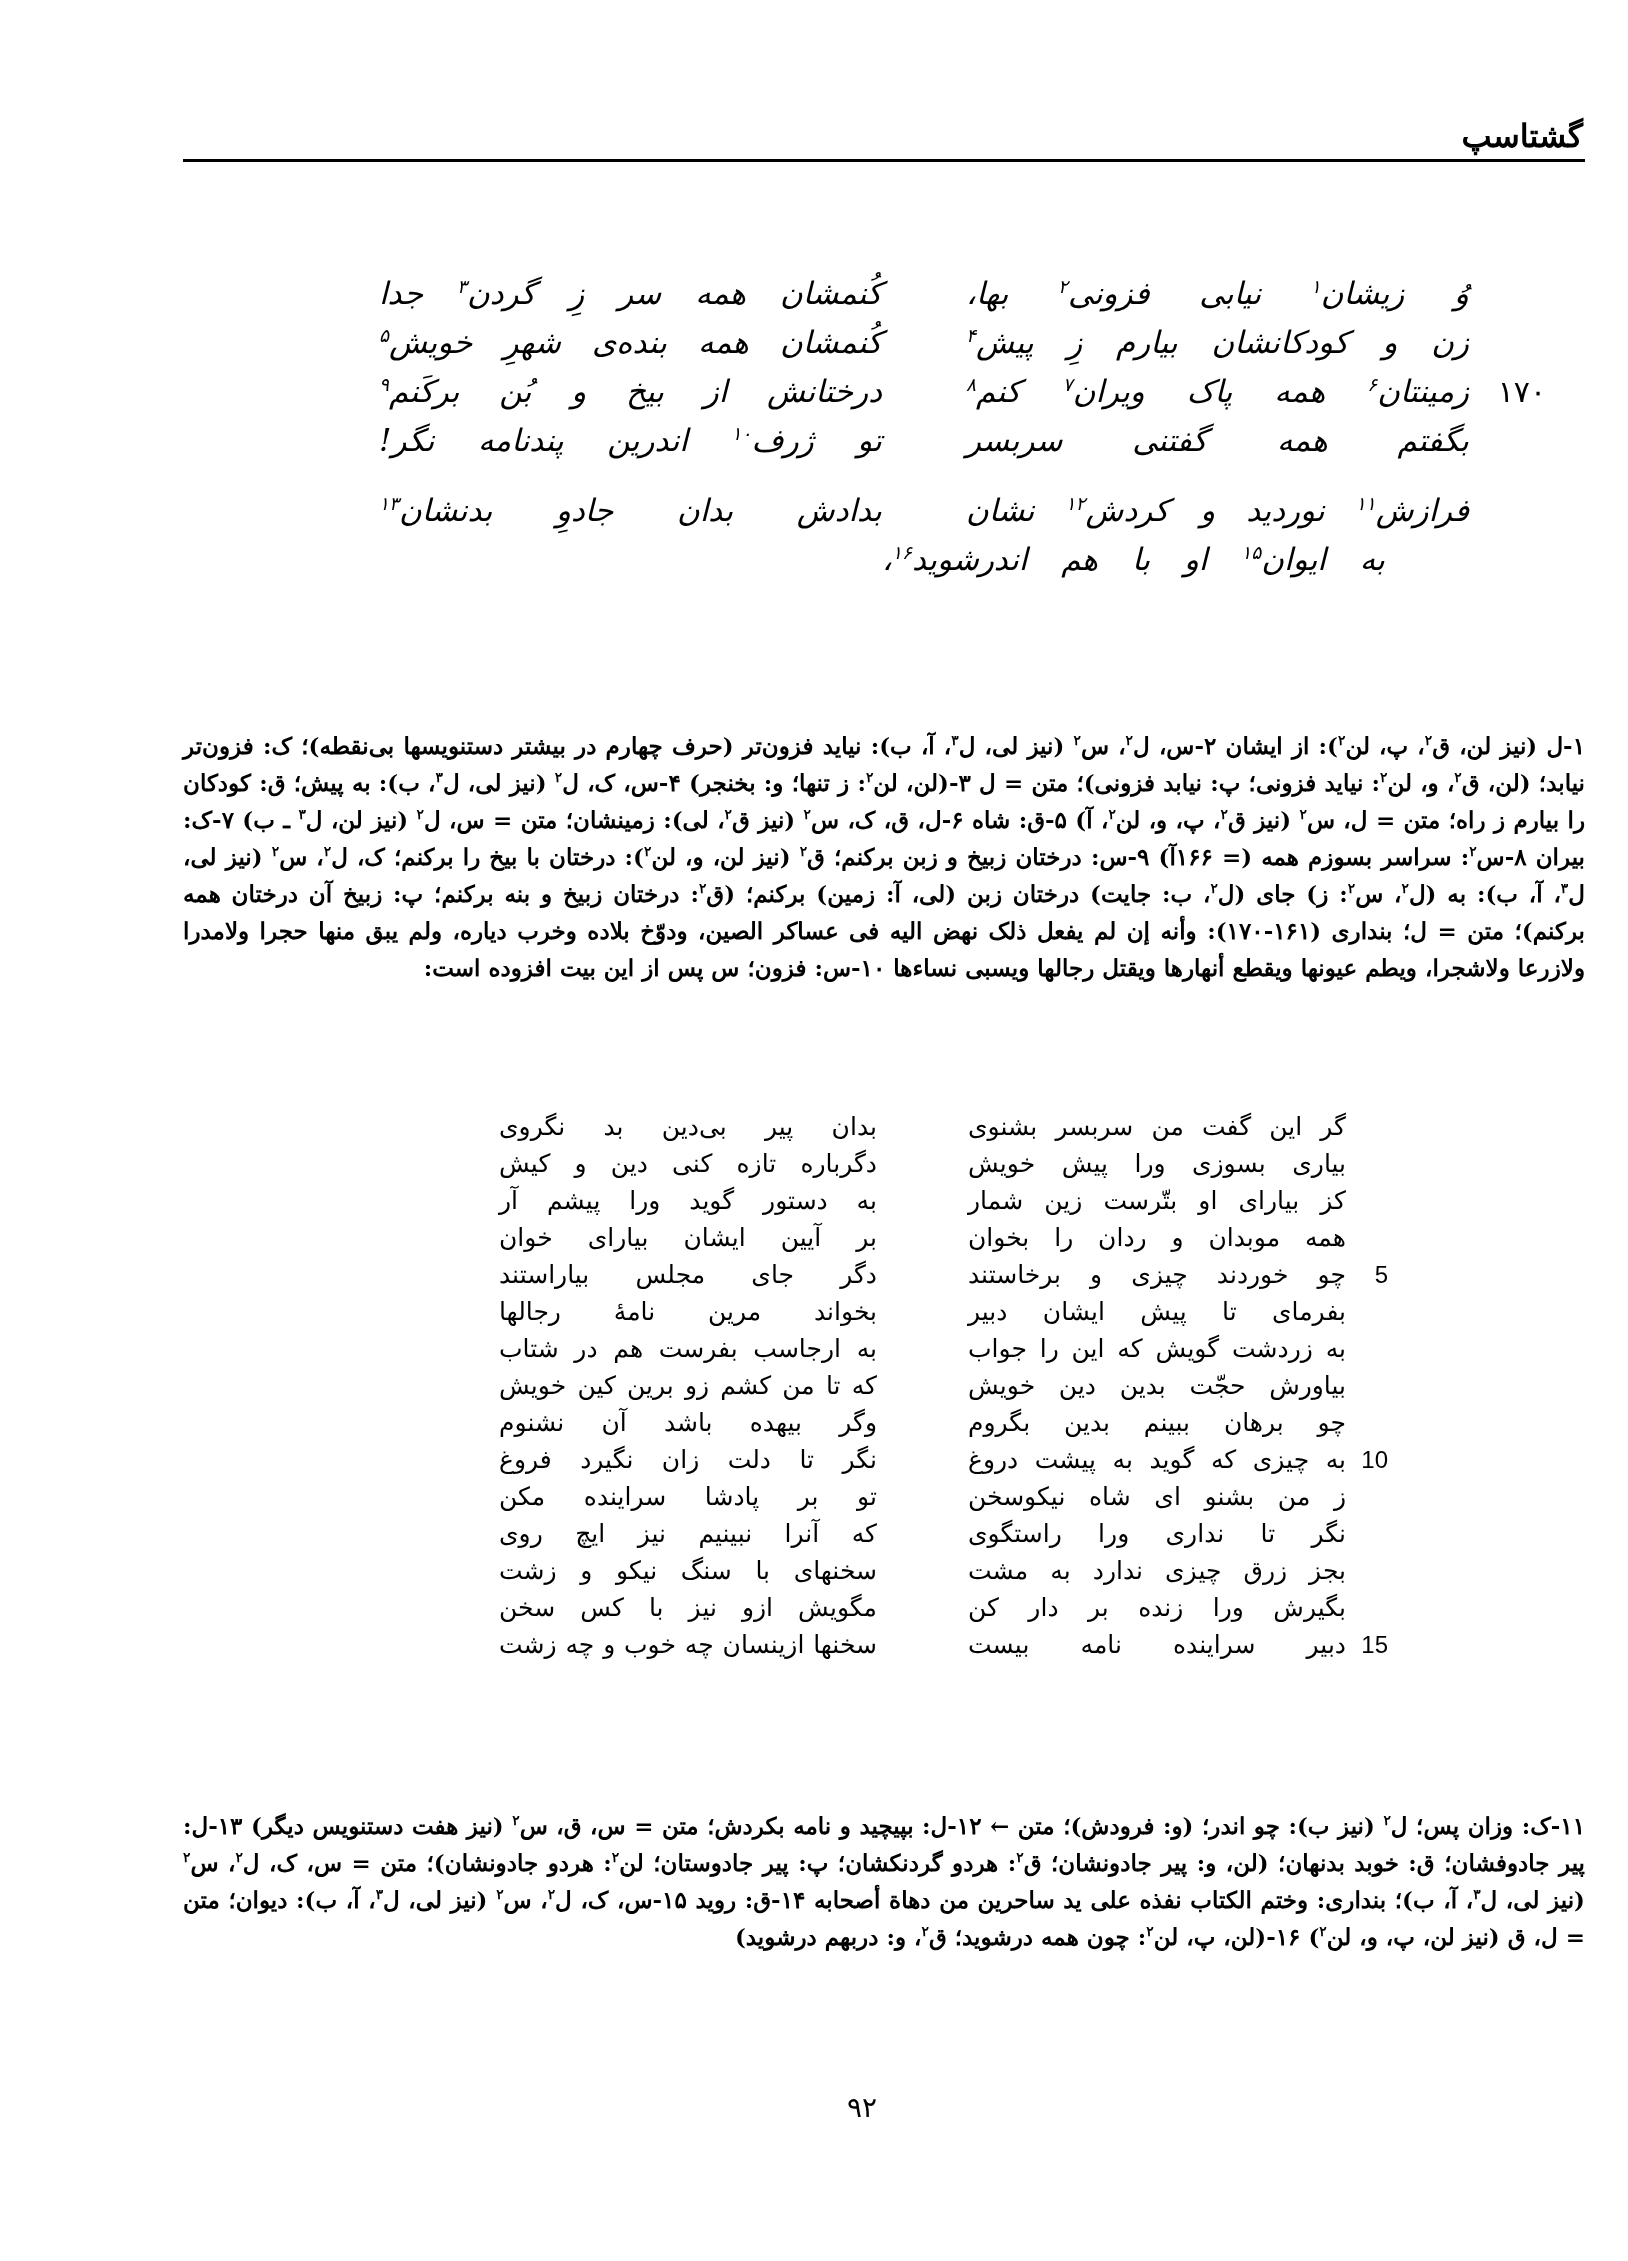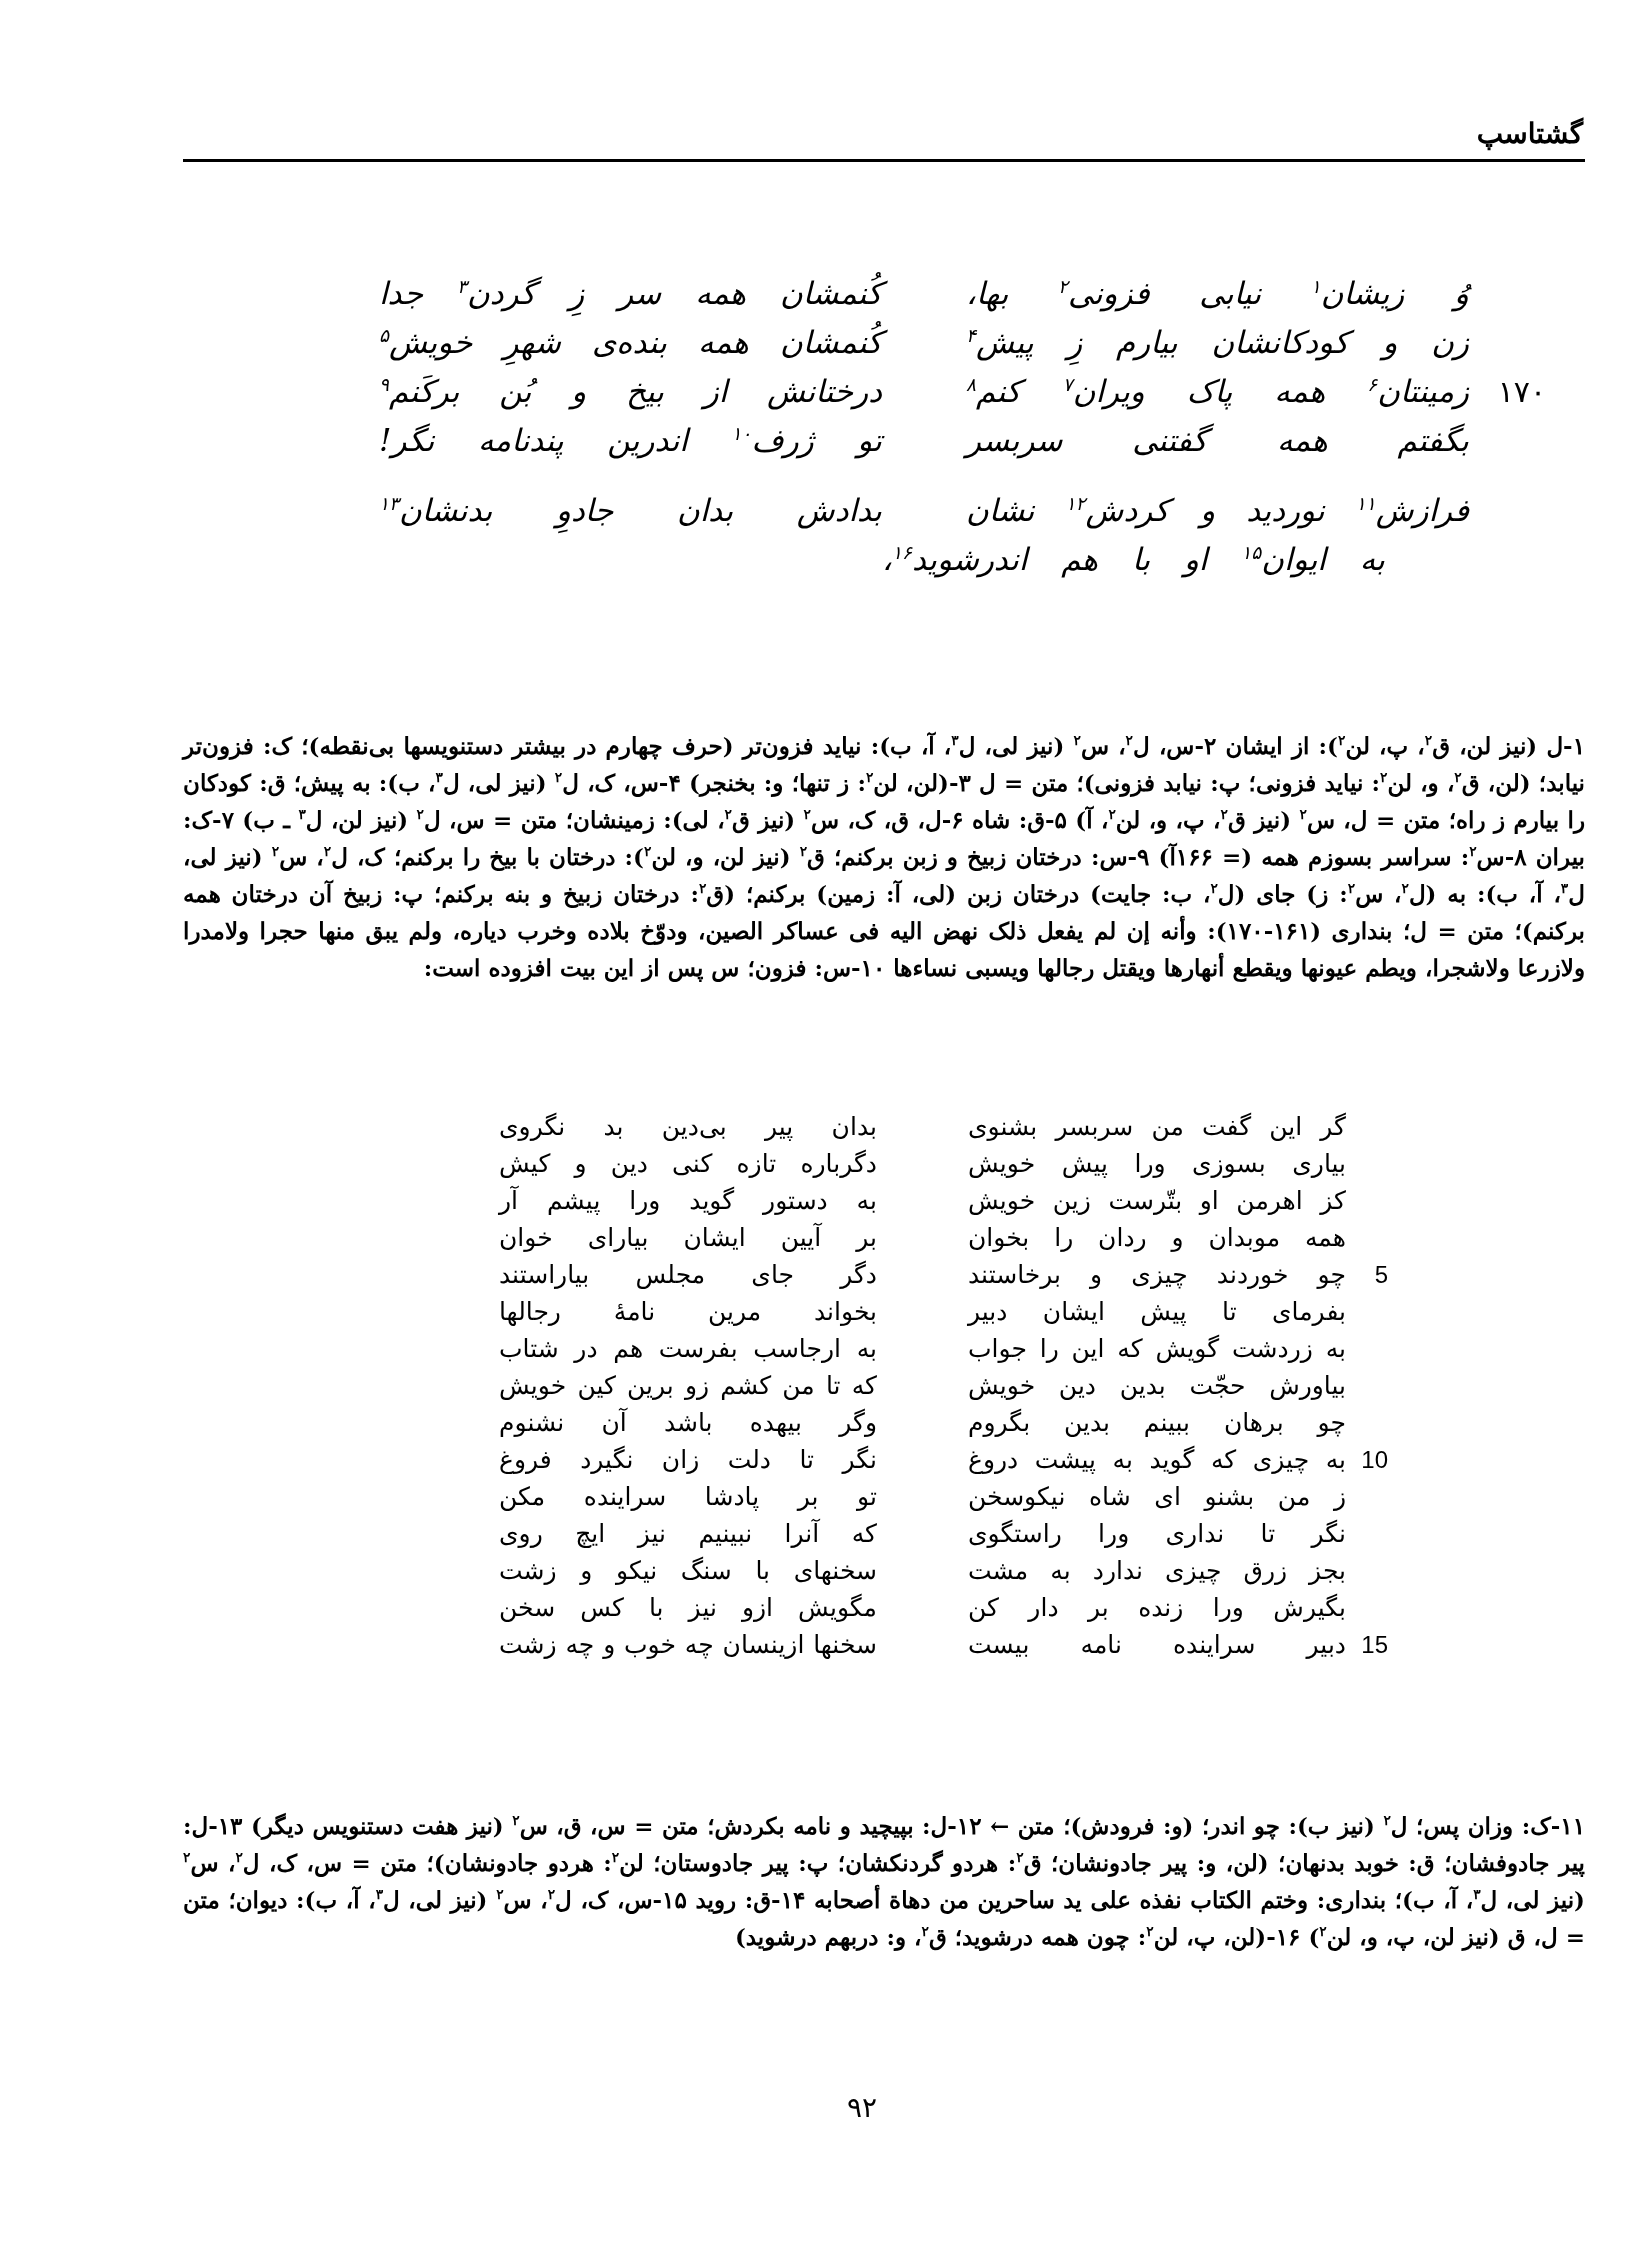--- a/index.html
+++ b/index.html
@@ -1,19 +1,19 @@
 <!DOCTYPE html>
 <html style="font-size:11.2px"><head>
 <meta charset="utf-8">
 <style>
   html,body{margin:0;padding:0;background:#ffffff;}
   body{width:1628px;height:2261px;position:relative;overflow:hidden;color:#000;
        font-family:"DejaVu Serif","Liberation Serif",serif;}
   .page{position:absolute;left:0;top:0;width:1628px;height:2261px;}
-  .running-head{position:absolute;right:45px;top:117px;font-size:28px;font-weight:bold;direction:rtl;}
+  .running-head{position:absolute;right:45px;top:117px;font-size:32px;font-weight:bold;direction:rtl;}
   .rule{position:absolute;left:183px;width:1402px;top:159px;height:2.8px;background:#000;}
   .verse{position:absolute;direction:rtl;font-size:31px;line-height:49px;}
   .verse .row{display:flex;flex-direction:row;height:49px;white-space:nowrap;}
   .verse .h{width:503px;text-align:justify;text-align-last:justify;font-style:italic;}
   .verse .gap{width:84px;}
   .verse .num{position:absolute;left:-49px;font-size:30px;text-align:center;}
   sup{font-size:0.6em;line-height:0;}
   .notes{position:absolute;left:183px;width:1402px;direction:rtl;font-size:23px;line-height:37px;text-align:justify;font-weight:bold;}
   .notes p{margin:0;}
   .poem{position:absolute;direction:rtl;font-size:25px;line-height:37px;}
@@ -75,21 +75,21 @@
           <span class="h">گر این گفت من سربسر بشنوی</span>
           <span class="gap"></span>
           <span class="h">بدان پیر بی‌دین بد نگروی</span>
         </div>
         <div class="row" style="position: relative;">
           <span class="h">بیاری بسوزی ورا پیش خویش</span>
           <span class="gap"></span>
           <span class="h">دگرباره تازه کنی دین و کیش</span>
         </div>
         <div class="row" style="position: relative;">
-          <span class="h">کز اهرمن او بتّرست زین خویش</span>
+          <span class="h">کز بیارای او بتّرست زین شمار</span>
           <span class="gap"></span>
           <span class="h">به دستور گوید ورا پیشم آر</span>
         </div>
         <div class="row" style="position: relative;">
           <span class="h">همه موبدان و ردان را بخوان</span>
           <span class="gap"></span>
           <span class="h">بر آیین ایشان بیارای خوان</span>
         </div>
         <div class="row" style="position: relative;">
           <span class="h">چو خوردند چیزی و برخاستند</span>

